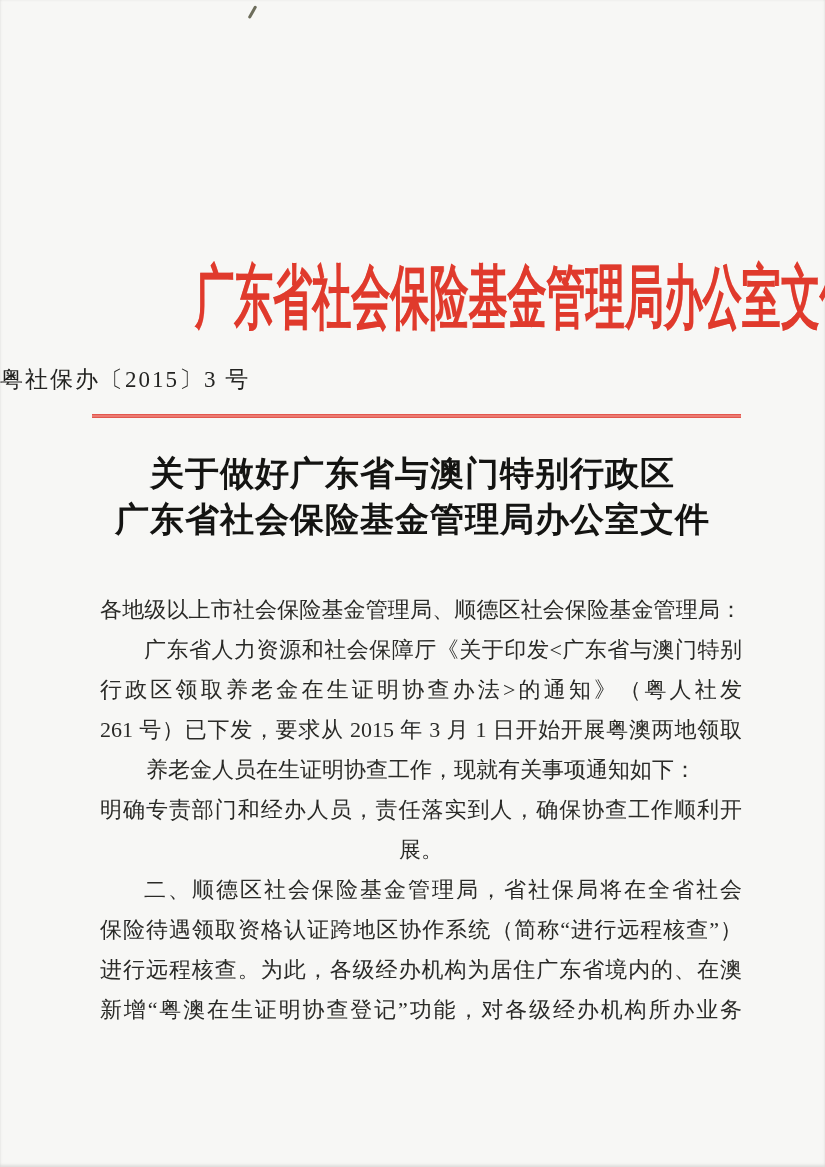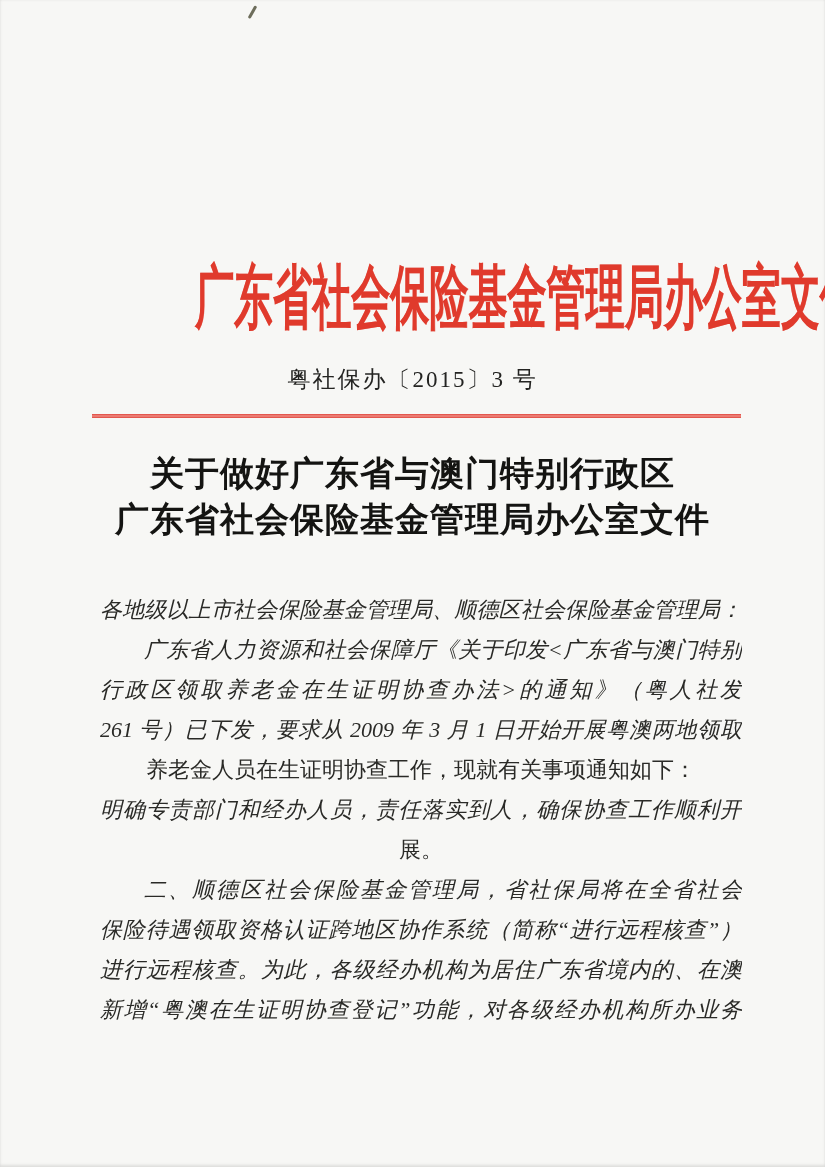--- a/index.html
+++ b/index.html
@@ -44,21 +44,21 @@
     font-weight: bold;
     color: var(--red);
     letter-spacing: 0;
     transform: scale(0.63, 1.12);
     transform-origin: center top;
     text-shadow: 0.5px 0.5px 0 rgba(224,58,44,0.55);
   }
   .doc-number {
     position: absolute;
     left: 0; right: 0; top: 364px;
-    text-align: center;
+    text-align: left;
     font-size: 23px;
     letter-spacing: 2px;
     color: #242422;
   }
   .red-rule {
     position: absolute;
     left: 92px; top: 414px;
     width: 649px; height: 4px;
     background: linear-gradient(to bottom, var(--rule-red-dark) 0%, var(--rule-red-light) 50%, var(--rule-red-dark) 100%);
   }
@@ -74,21 +74,21 @@
   }
   .body-text {
     position: absolute;
     left: 100px; top: 590px;
     width: 642px;
     font-size: 22px;
     line-height: 40px;
     color: var(--ink);
   }
   .line { height: 40px; overflow: hidden; }
-  .line.fill { text-align: justify; text-align-last: justify; font-style: italic; }
+  .line.fill { text-align: justify; text-align-last: justify; }
   .line.indent { text-indent: 2em; }
   .line.plain { white-space: nowrap; text-align: center; }
 </style>
 </head>
 <body>
 
 <div class="page">
 
   <div class="scan-mark"></div>
 
@@ -102,21 +102,21 @@
 
   <div class="doc-title">
     <div>关于做好广东省与澳门特别行政区</div>
     <div>广东省社会保险基金管理局办公室文件</div>
   </div>
 
   <div class="body-text">
     <div class="line fill">各地级以上市社会保险基金管理局、顺德区社会保险基金管理局：</div>
     <div class="line fill indent">广东省人力资源和社会保障厅《关于印发&lt;广东省与澳门特别</div>
     <div class="line fill">行政区领取养老金在生证明协查办法&gt;的通知》（粤人社发〔2014〕</div>
-    <div class="line fill">261 号）已下发，要求从 2009 年 3 月 1 日开始开展粤澳两地领取</div>
+    <div class="line fill">261 号）已下发，要求从 2015 年 3 月 1 日开始开展粤澳两地领取</div>
     <div class="line plain">养老金人员在生证明协查工作，现就有关事项通知如下：</div>
     <div class="line fill">明确专责部门和经办人员，责任落实到人，确保协查工作顺利开</div>
     <div class="line plain">展。</div>
     <div class="line fill indent">二、顺德区社会保险基金管理局，省社保局将在全省社会</div>
     <div class="line fill">保险待遇领取资格认证跨地区协作系统（简称“进行远程核查”）</div>
     <div class="line fill">进行远程核查。为此，各级经办机构为居住广东省境内的、在澳</div>
     <div class="line fill">新增“粤澳在生证明协查登记”功能，对各级经办机构所办业务</div>
   </div>
 
 </div>

